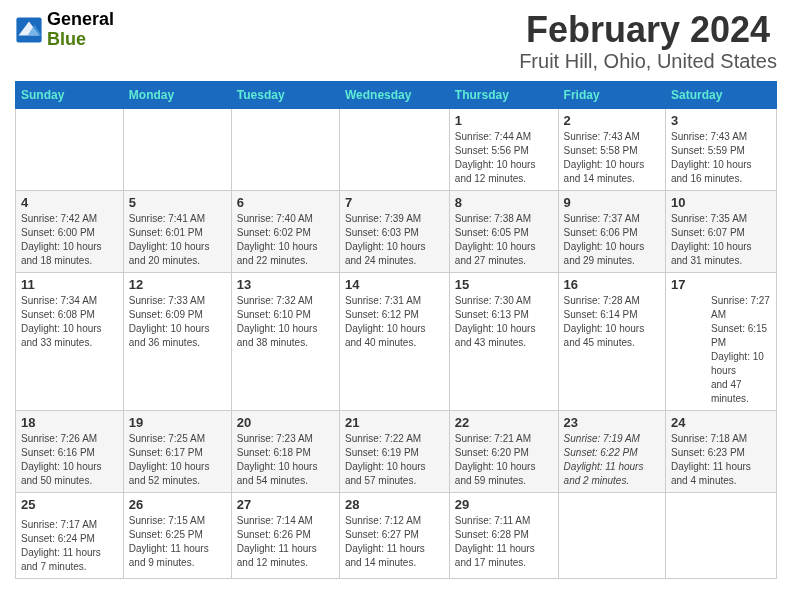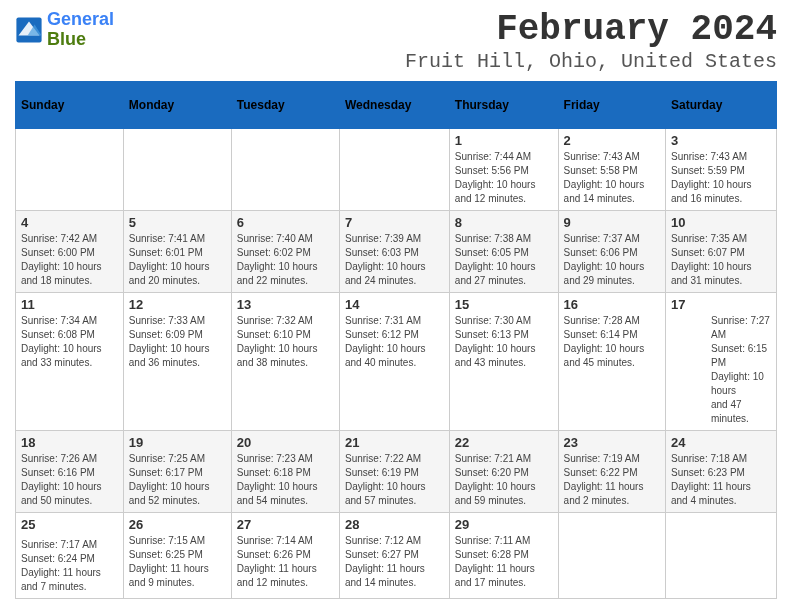--- a/index.html
+++ b/index.html
@@ -21,50 +21,49 @@
       align-items: center;
       gap: 4px;
     }
     .logo-text {
       font-size: 18px;
       font-weight: bold;
       color: #333;
       line-height: 1.1;
     }
     .logo-text span {
-      color: #3b82f6;
+      color: #000000;
     }
     .logo-icon {
       width: 28px;
       height: 28px;
     }
     .title-area {
-      text-align: right;
-      font-family: Liberation Mono, monospace;
+      text-align: center;
     }
     .month-title {
       font-size: 36px;
       font-weight: bold;
       color: #333;
       line-height: 1.1;
     }
     .location {
       font-size: 20px;
       color: #555;
     }
     table {
       width: 100%;
       border-collapse: collapse;
       font-size: 11px;
     }
     thead tr th {
       background-color: #1a6bbf;
-      color: #000000;
+      color: #5eead4;
       text-align: left;
-      padding: 16px 5px;
+      padding: 6px 5px;
       font-size: 12px;
       font-weight: bold;
       border: 1px solid #1a6bbf;
     }
     tbody tr td {
       border: 1px solid #ccc;
       vertical-align: top;
       padding: 4px 5px;
       height: 80px;
       width: 113px;
@@ -285,21 +284,21 @@
         </td>
         <td>
           <span class="day-number">22</span>
           <div class="day-info" style="white-space: pre-line;">Sunrise: 7:21 AM
 Sunset: 6:20 PM
 Daylight: 10 hours
 and 59 minutes.</div>
         </td>
         <td>
           <span class="day-number">23</span>
-          <div class="day-info" style="white-space: pre-line;">Sunrise: 7:19 AM
+          <div class="day-info" style="white-space: pre-line; font-style: italic;">Sunrise: 7:19 AM
 Sunset: 6:22 PM
 Daylight: 11 hours
 and 2 minutes.</div>
         </td>
         <td>
           <span class="day-number">24</span>
           <div class="day-info" style="white-space: pre-line;">Sunrise: 7:18 AM
 Sunset: 6:23 PM
 Daylight: 11 hours
 and 4 minutes.</div>

